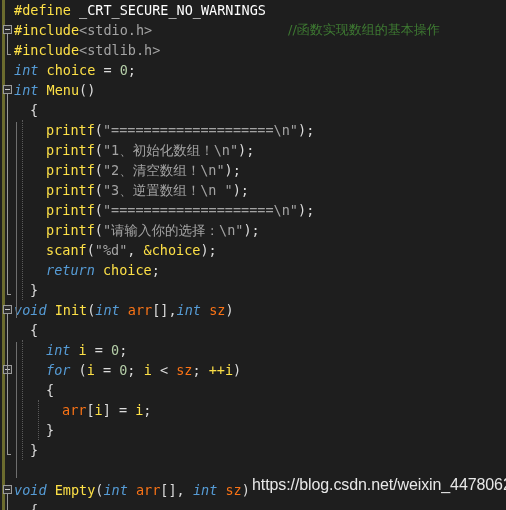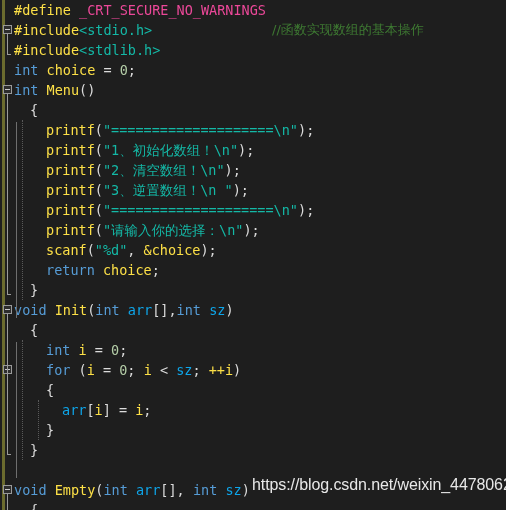--- a/index.html
+++ b/index.html
@@ -99,27 +99,27 @@
     white-space: pre;
   }
   .line {
     height: 20px;
     line-height: 20px;
     white-space: pre;
   }
 
   
   .t-pre   { color: #fde047; }
-  .t-macro { color: #ec4899; }
-  .t-str   { color: #14b8a6; }
-  .t-kw    { color: #569CD6; }
+  .t-macro { color: #ffffff; }
+  .t-str   { color: #a3a3a3; }
+  .t-kw    { color: #569CD6; font-style: italic; }
   .t-num   { color: #B5CEA8; }
   .t-plain { color: #fde047; }
-  .t-param { color: #0ea5e9; }
-  .t-com   { color: #3E7A32; }
+  .t-param { color: #f97316; }
+  .t-com   { color: #3E7A32; margin-left: 16px; }
   .t-punct { color: #DCDCDC; }
 
   
   .watermark {
     position: absolute;
     left: 252px;
     top: 475px;
     font-family: "Liberation Sans", "DejaVu Sans", sans-serif;
     font-size: 16px;
     line-height: 20px;

